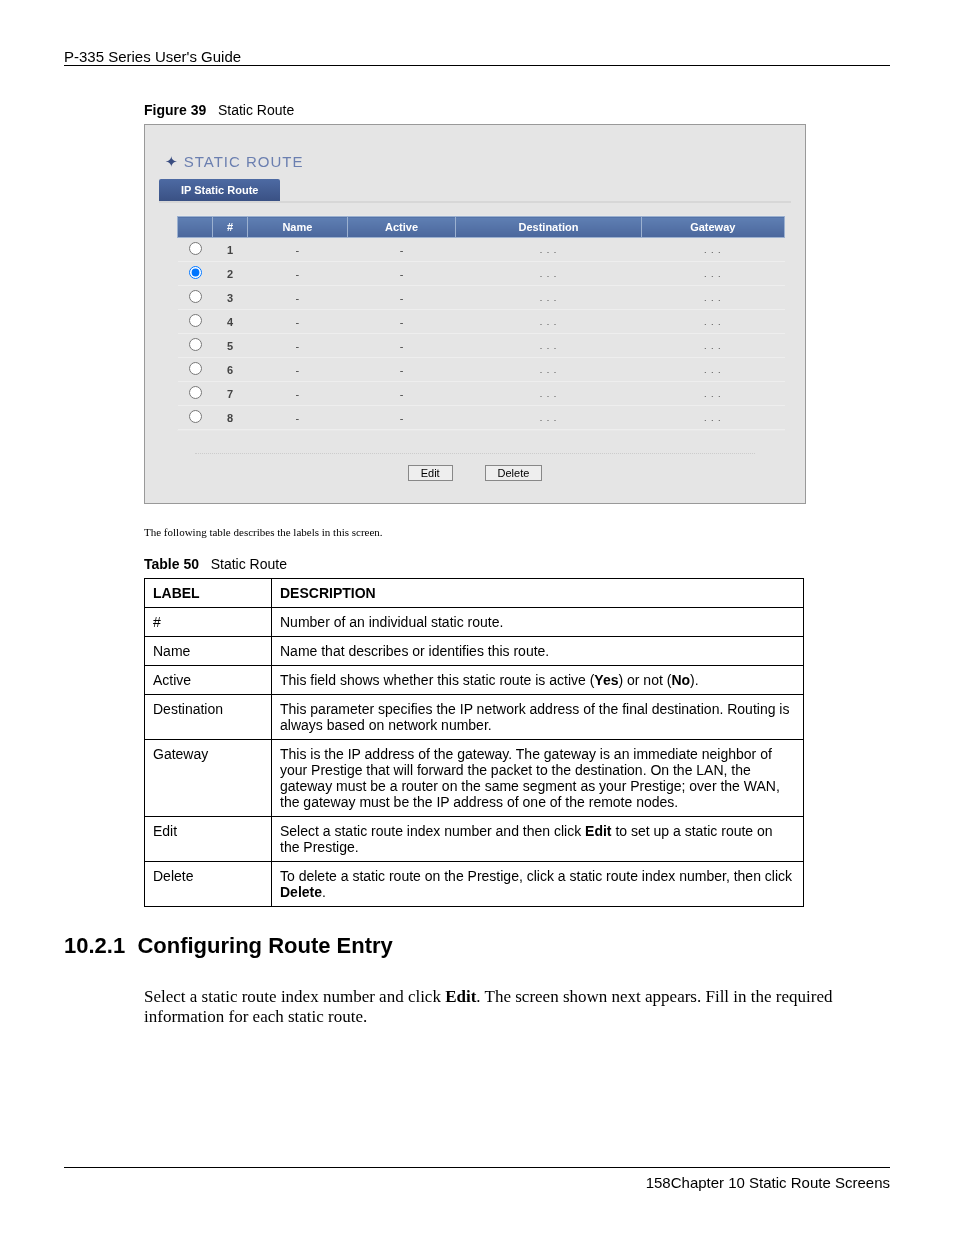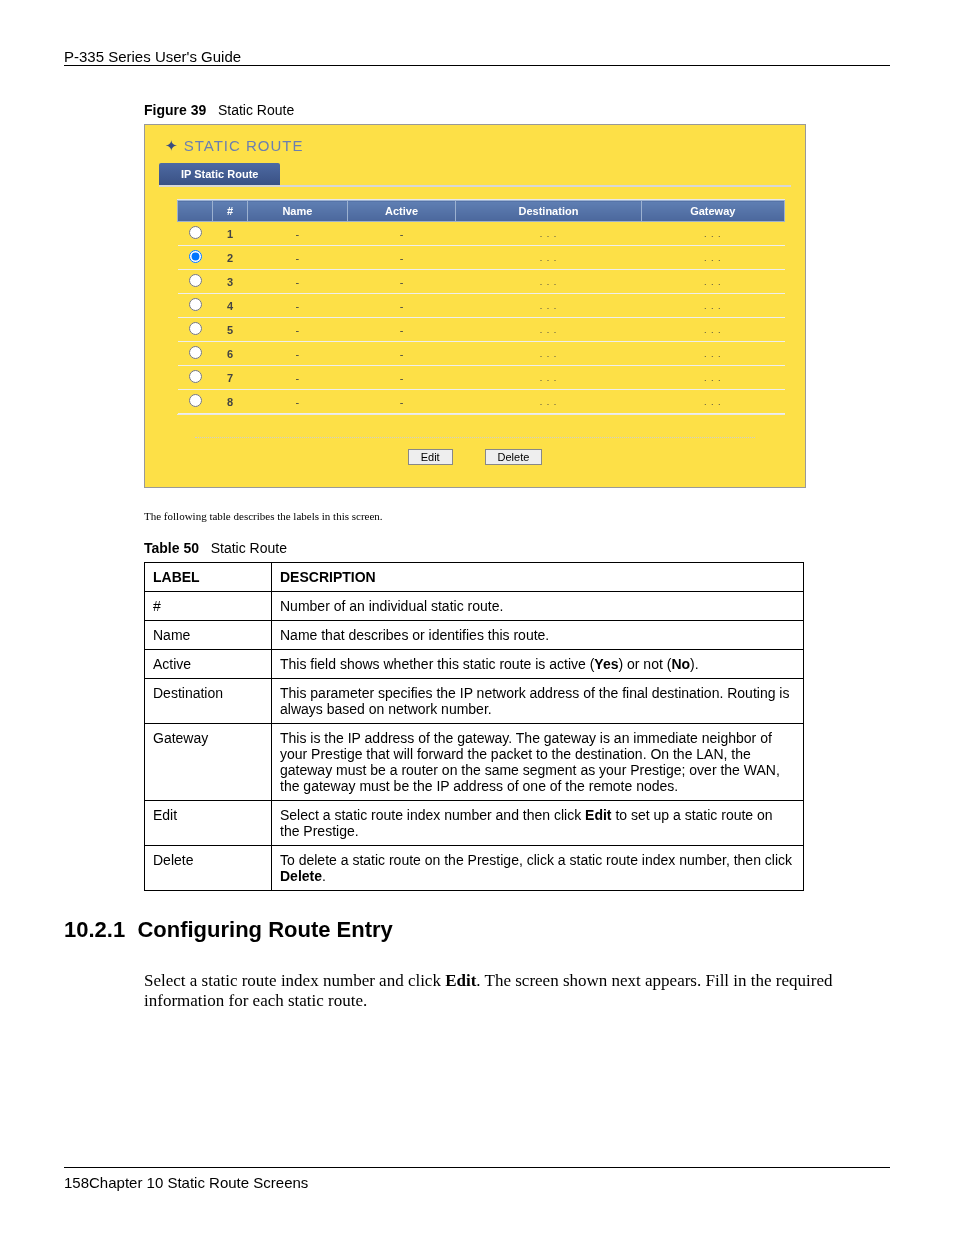--- a/index.html
+++ b/index.html
@@ -3,21 +3,21 @@
 <meta charset="utf-8">
 <style>
   html,body{margin:0;padding:0;background:#fff;color:#000;font-family:Arial,Helvetica,sans-serif;font-size:14px}
   .page{width:954px;min-height:1235px;margin:0 auto;position:relative;box-sizing:border-box;padding:48px 64px 48px 64px}
   .header-line{border-bottom:1px solid #000;margin-bottom:36px;font-size:15px}
   .caption{font-size:14px;margin:0 0 6px 0}
   .caption b{font-weight:bold}
   .figure-col{margin-left:80px}
 
   
-  .fig-frame{border:1px solid #999;width:660px;background:#fde047;padding:12px 0 22px 0}
+  .fig-frame{border:1px solid #999;width:660px;background:#e5e5e5;padding:28px 0 22px 0}
   .sr-title{font-family:Verdana,Geneva,sans-serif;color:#6b7fb0;font-size:15px;letter-spacing:1px;margin:0 0 4px 20px}
   .sr-title .dots{color:#3a4d80}
   .tab-bar{margin:0 0 0 14px;height:26px;display:flex;align-items:flex-end}
   .tab{background:linear-gradient(#4d6aa3,#3a5184);color:#fff;font-size:11px;font-weight:bold;padding:5px 22px;border-radius:2px 2px 0 0}
   .tab-underline{height:2px;background:#d7d7d7;margin:0 14px}
   .panel{margin:12px 20px 0 32px;border:1px solid #e8e8e8;border-left:none;border-right:none;}
 
   
   .inner-table{width:100%;border-collapse:collapse;font-size:11px}
   .inner-table th{background:linear-gradient(#5f7fb3,#4b679c);color:#fff;font-weight:bold;text-align:center;padding:4px 2px;border:1px solid #9cb1d0}
@@ -34,21 +34,21 @@
 
   
   .desc-table{border-collapse:collapse;width:660px;font-size:14px}
   .desc-table th{border:1px solid #000;padding:6px 8px;text-align:left;font-weight:bold;font-variant:small-caps}
   .desc-table td{border:1px solid #000;padding:6px 8px;vertical-align:top}
   .desc-table td:first-child{width:110px}
 
   .section-head{font-size:22px;font-weight:bold;margin:26px 0 14px 0}
   .indent{margin-left:80px}
 
-  .footer{position:absolute;bottom:44px;left:64px;right:64px;border-top:1px solid #000;padding-top:6px;display:flex;justify-content:flex-start;font-size:15px}
+  .footer{position:absolute;bottom:44px;left:64px;right:64px;border-top:1px solid #000;padding-top:6px;display:flex;justify-content:flex-end;font-size:15px}
 </style>
 </head>
 <body>
 
 <div class="page">
 
   <div class="header-line">
     <span>P-335 Series User's Guide</span>
   </div>
 

